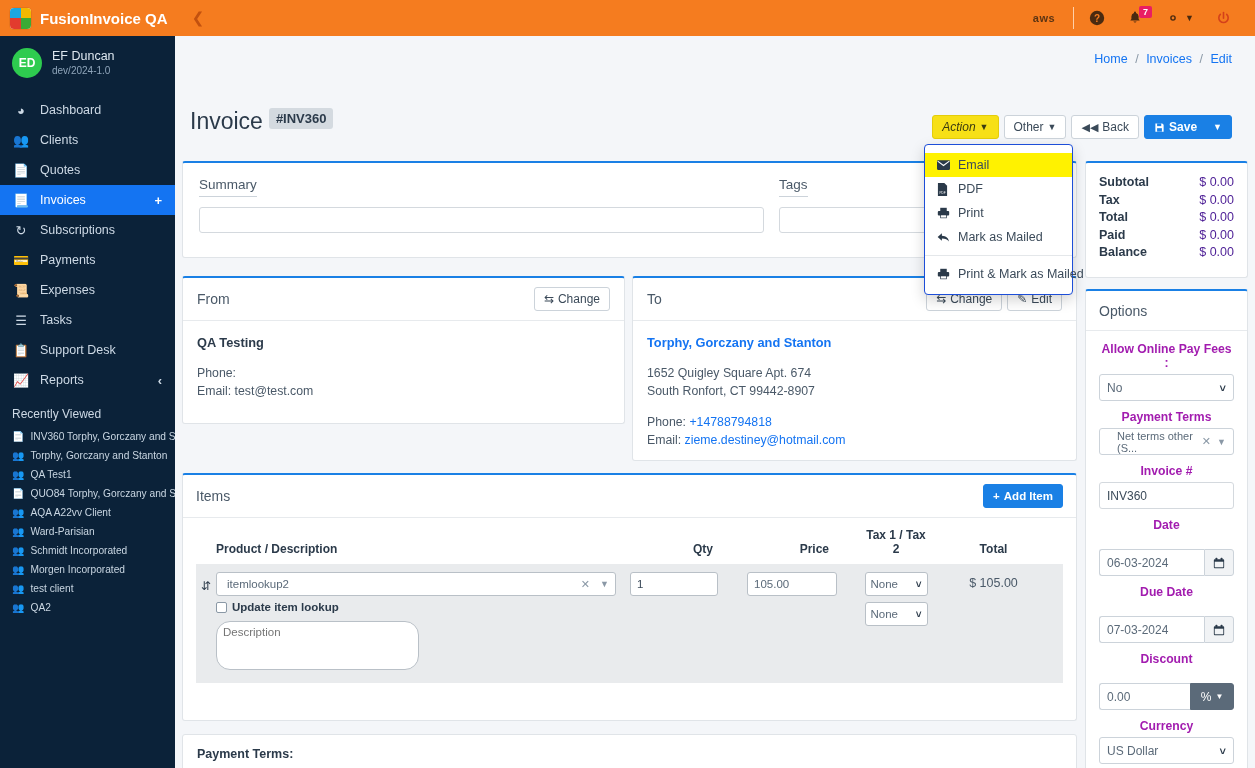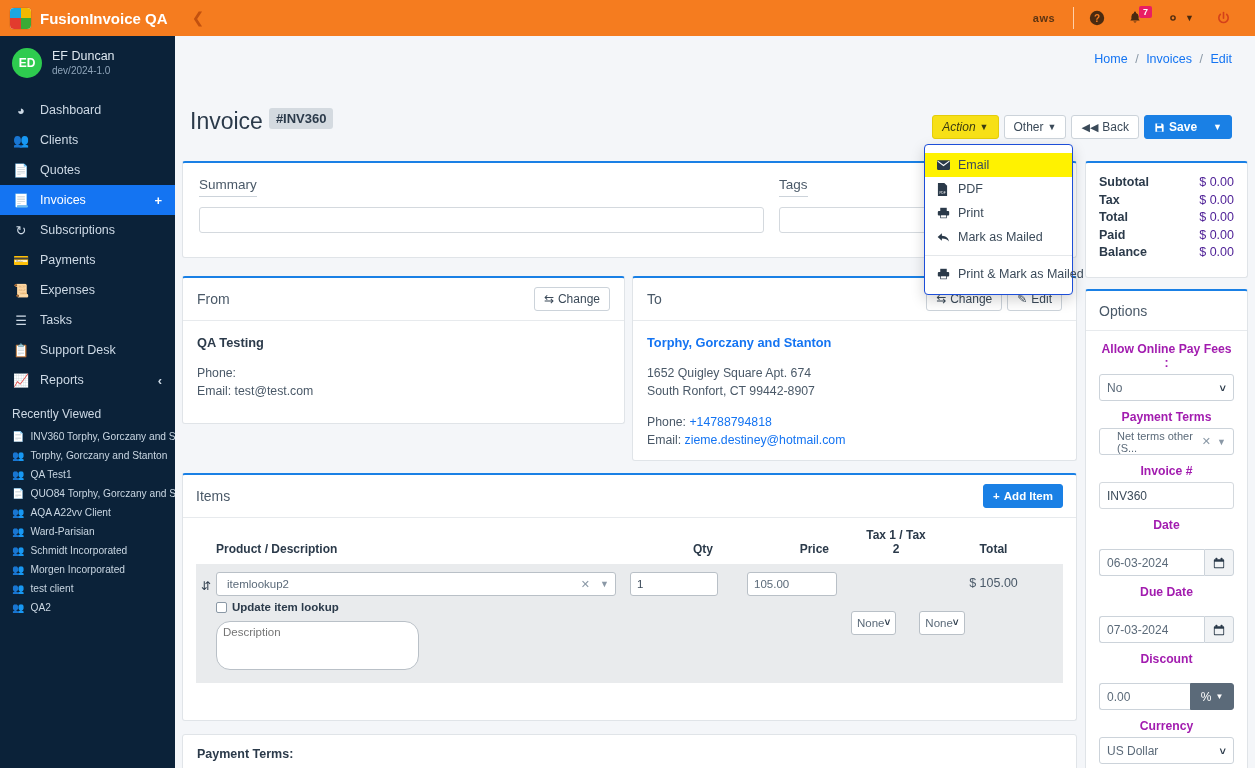--- a/index.html
+++ b/index.html
@@ -235,21 +235,21 @@
     padding: 4px 6px; resize: none; font-family: "Liberation Sans", sans-serif;
     position: relative;
   }
   .qty-col { width: 115px; display:flex; justify-content: flex-end; padding-right: 13px;}
   .price-col { width: 120px; display:flex; justify-content: flex-end; padding-right: 14px; text-align: right;}
   .num-inp {
     width: 88px; height: 24px; border: 1px solid #b9c0c7; border-radius: 3px; background: #fff;
     font-size: 11.5px; color: #3b4a59; padding: 0 6px; display: flex; align-items: center;
   }
   .price-inp { width: 90px; color: #5b6a79; }
-  .tax-col { width: 90px; display: flex; flex-direction: row; gap: 23px; align-items: center;}
+  .tax-col { width: 90px; display: flex; flex-direction: column; gap: 6px; align-items: center;}
   .tax-sel {
     width: 63px; height: 24px; border: 1px solid #b9c0c7; border-radius: 3px; background: #fff;
     font-size: 11.5px; color: #5b6a79; padding: 0 5px; display: flex; align-items: center;
   }
   .tax-sel .chev { margin-left: auto; font-size: 10px; color: #2b3a4a; font-weight: bold;}
   .total-col { width: 105px; text-align: center; font-size: 12.5px; color: #4a5968; padding-top: 4px; }
 
   .terms-card { left: 7px; top: 698px; width: 895px; height: 70px; }
   .terms-title { font-weight: bold; font-size: 12.5px; color: #2b3a4a; }
   .terms-val { font-size: 12.3px; color: #4a5968; margin-top: 6px; }

